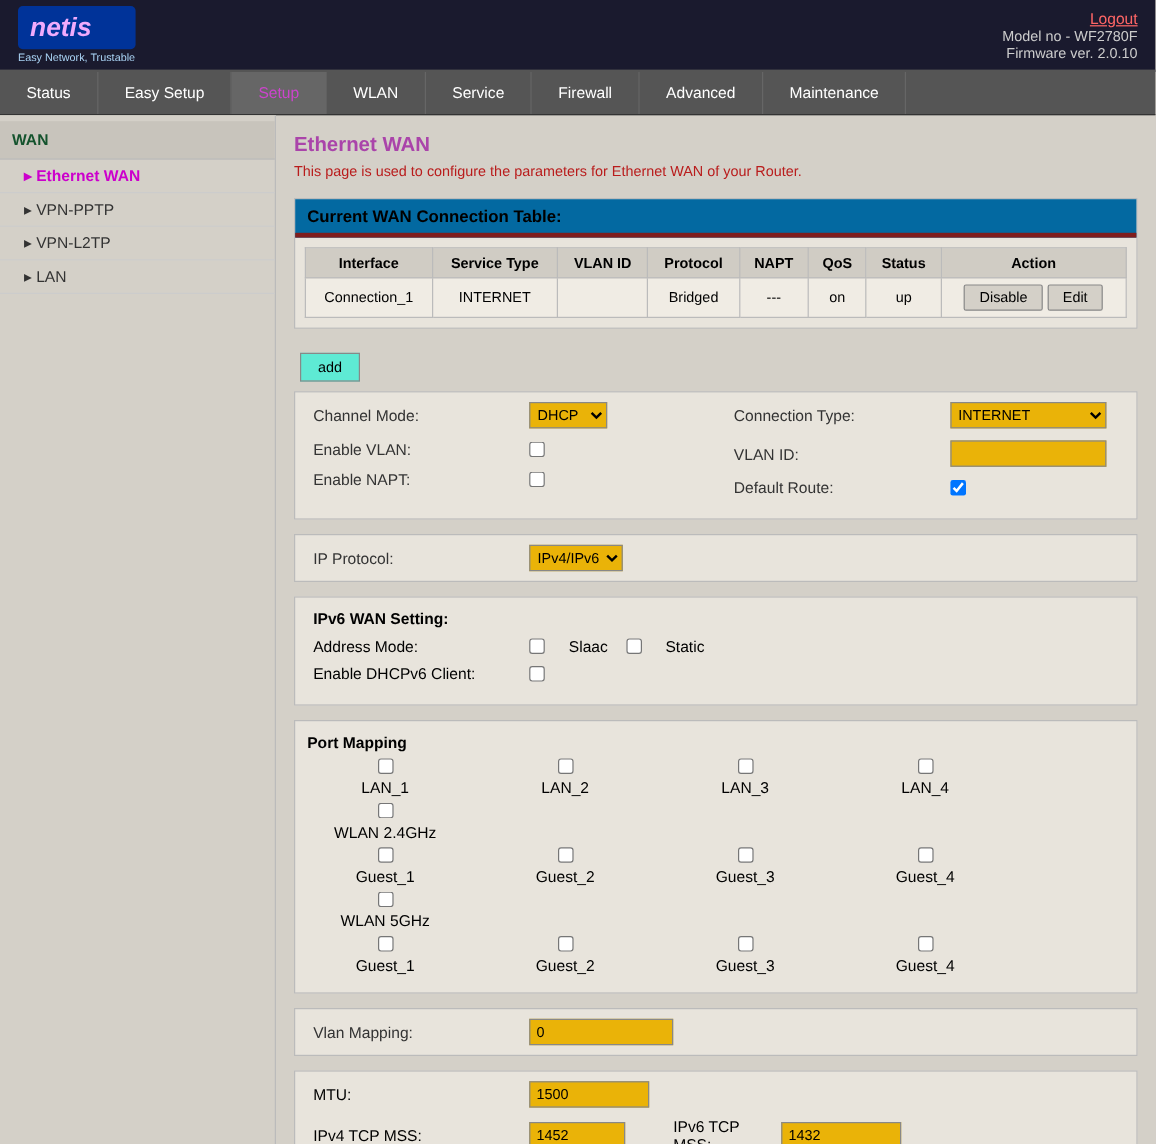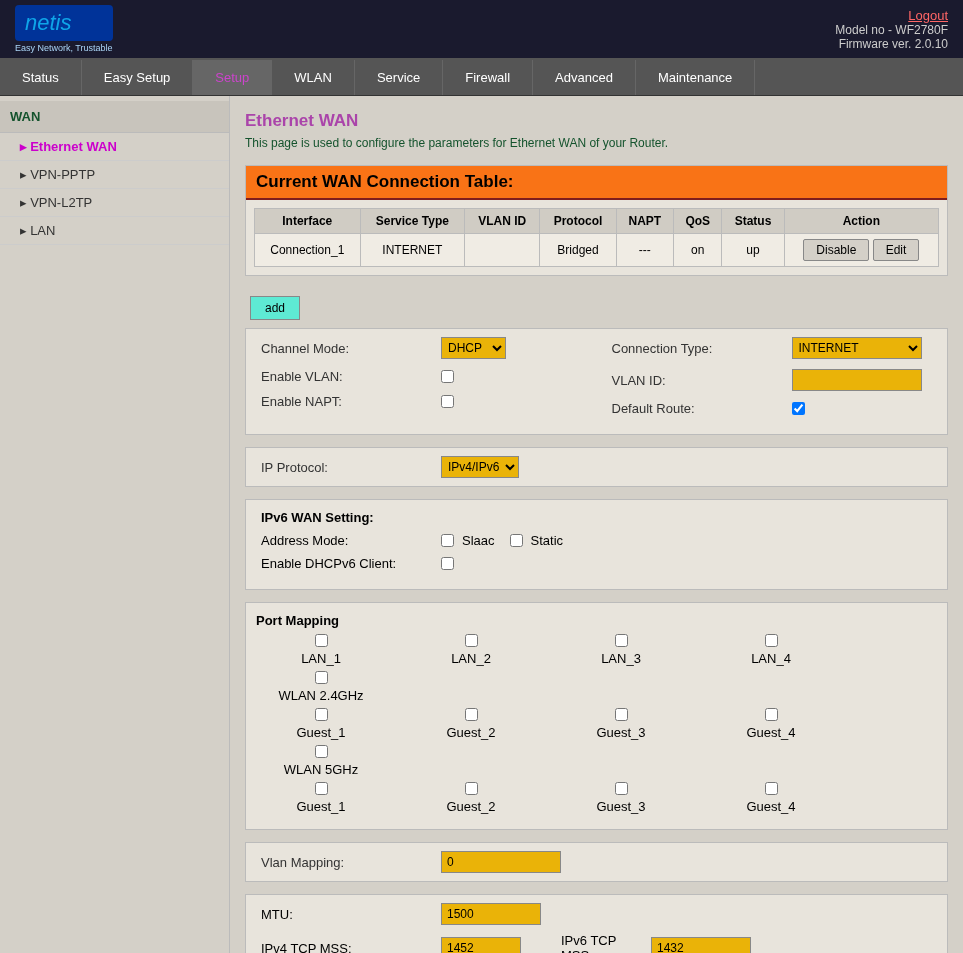--- a/index.html
+++ b/index.html
@@ -2,46 +2,46 @@
 <html><head>
   <meta charset="utf-8">
   <style>
     * { box-sizing: border-box; margin: 0; padding: 0; }
     body { font-family: Arial, Helvetica, sans-serif; font-size: 13px; background: #d4d0c8; }
 
     
     .header { background: #1a1a2e; display: flex; justify-content: space-between; align-items: center; padding: 5px 15px; border-bottom: 2px solid #555; }
     .logo-area { display: flex; flex-direction: column; }
     .logo-box { background: #003399; padding: 5px 10px; border-radius: 4px; }
-    .logo-text { color: #0ea5e9; font-size: 22px; font-weight: normal; font-style: italic; }
+    .logo-text { color: #f0abfc; font-size: 22px; font-weight: bold; font-style: italic; }
     .logo-tagline { color: #aad4f5; font-size: 9px; margin-top: 2px; }
     .header-info { text-align: right; color: #ccc; font-size: 12px; }
     .logout-link { color: #ff6666; text-decoration: underline; cursor: pointer; font-size: 13px; }
 
     
     .nav { background: #555555; display: flex; border-bottom: 1px solid #333; }
     .nav-item { color: #fff; padding: 10px 22px; cursor: pointer; font-size: 13px; border-right: 1px solid #666; }
     .nav-item.active { color: #cc44cc; background: #666; }
 
     
     .content { display: flex; }
     .sidebar { width: 230px; background: #d4d0c8; padding: 0; border-right: 1px solid #bbb; min-height: 860px; }
     .sidebar-section { padding: 8px 10px; font-weight: bold; color: #14532d; font-size: 13px; background: #c8c4bc; border-bottom: 1px solid #bbb; margin-top: 5px; }
     .sidebar-item { padding: 6px 20px; cursor: pointer; color: #333; font-size: 13px; border-bottom: 1px solid #ccc; }
     .sidebar-item.active { color: #cc00cc; font-weight: bold; }
 
     .main { flex: 1; padding: 15px; }
 
     
     .page-title { color: #aa44aa; font-size: 17px; font-weight: bold; margin-bottom: 5px; }
-    .page-desc { color: #14532d; font-size: 12px; margin-bottom: 15px; }
+    .page-desc { color: #b91c1c; font-size: 12px; margin-bottom: 15px; }
 
     
     .section-box { background: #e8e4dc; border: 1px solid #bbb; margin-bottom: 12px; }
-    .section-header { background: #f97316; padding: 6px 10px; font-weight: bold; font-size: 17px; border-bottom: 2px solid #7f1d1d; }
+    .section-header { background: #0369a1; padding: 6px 10px; font-weight: bold; font-size: 14px; border-bottom: 4px solid #7f1d1d; }
 
     table.wan-table { width: 100%; border-collapse: collapse; }
     table.wan-table th { background: #d0ccc4; padding: 5px 8px; border: 1px solid #bbb; font-size: 12px; font-weight: bold; text-align: center; }
     table.wan-table td { padding: 5px 8px; border: 1px solid #bbb; font-size: 12px; text-align: center; background: #f0ece4; }
 
     .btn { padding: 3px 12px; background: #d4d0c8; border: 1px solid #888; cursor: pointer; font-size: 12px; border-radius: 2px; }
     .btn-add { padding: 4px 14px; background: #5eead4; border: 1px solid #888; cursor: pointer; font-size: 12px; margin: 8px 5px; }
     .form-row { display: flex; align-items: center; margin-bottom: 10px; }
     .form-label { width: 180px; font-size: 13px; color: #333; }
     .form-control { font-size: 12px; padding: 2px 5px; border: 1px solid #888; background: #eab308; }
@@ -63,21 +63,21 @@
     .btn-apply { padding: 5px 18px; background: #d4d0c8; border: 1px solid #888; cursor: pointer; font-size: 13px; }
     .btn-delete { padding: 5px 14px; background: #d4d0c8; border: 1px solid #888; cursor: pointer; font-size: 13px; }
 
     .ip-proto-row { padding: 8px 15px; display: flex; align-items: center; }
     .ipv6-section { padding: 10px 15px; }
     .ipv6-title { font-weight: bold; font-size: 13px; margin-bottom: 8px; }
 
     .address-mode-row { display: flex; align-items: center; margin-bottom: 8px; }
     .address-mode-label { width: 180px; font-size: 13px; }
     .address-mode-options { display: flex; gap: 15px; align-items: center; }
-    .radio-option { display: flex; gap: 8px; font-size: 13px; }
+    .radio-option { display: flex; gap: 20px; font-size: 13px; }
 
     .vlan-mapping { padding: 8px 15px; display: flex; align-items: center; }
 
     .mtu-section { padding: 8px 15px; }
     .mtu-row { display: flex; align-items: center; margin-bottom: 8px; }
     .mtu-label { width: 180px; font-size: 13px; }
   </style>
 </head>
 <body>
 

